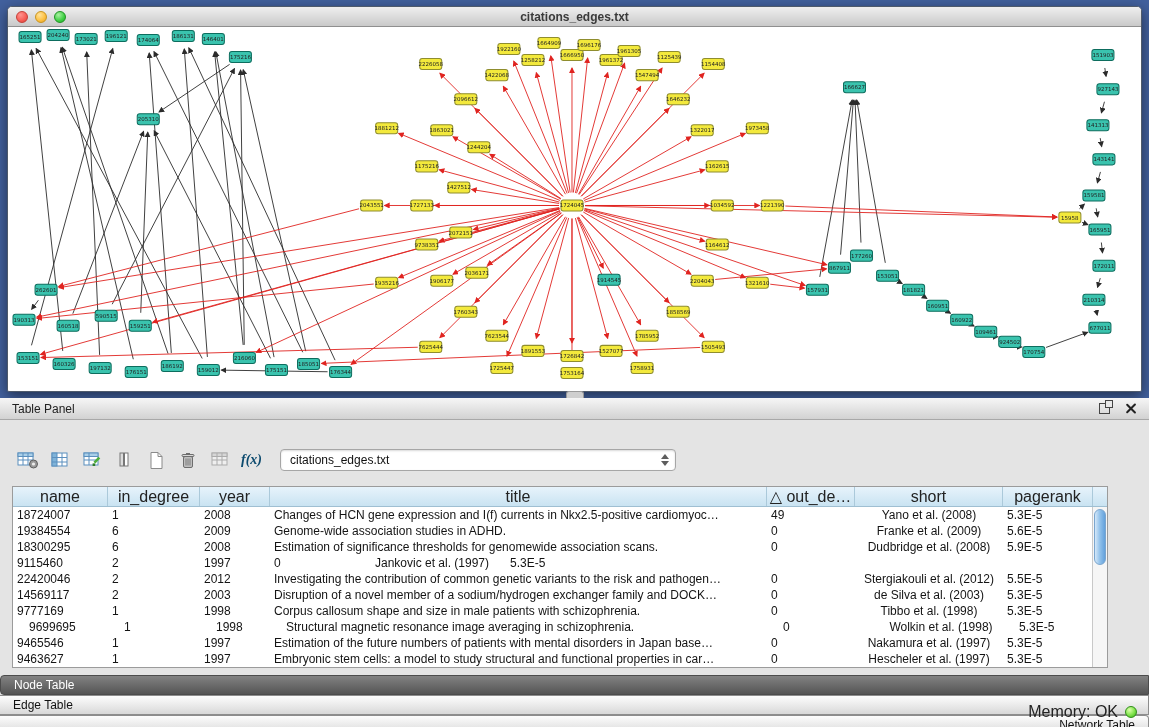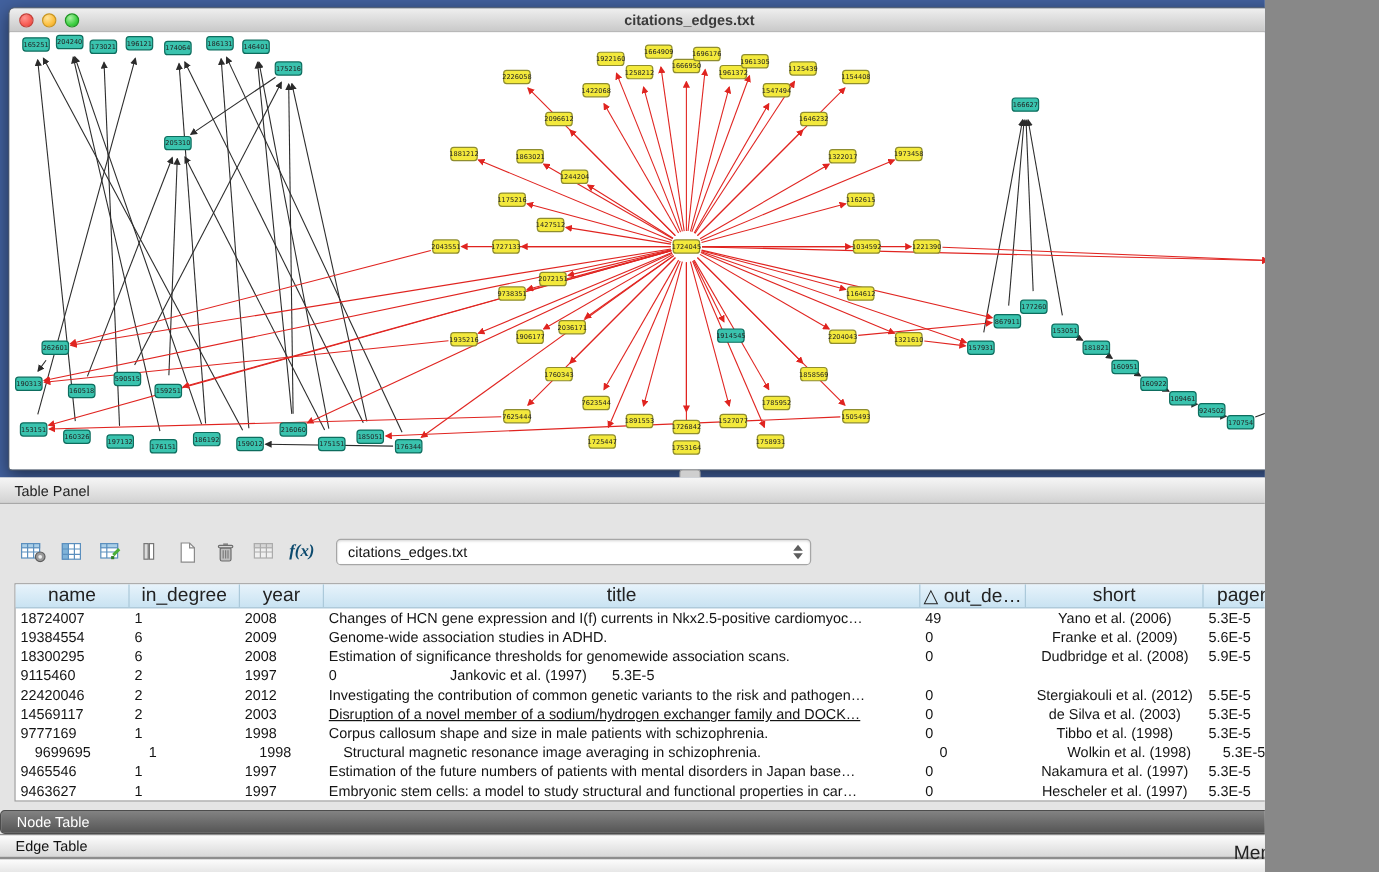--- a/index.html
+++ b/index.html
@@ -1,17 +1,17 @@
 <!DOCTYPE html>
 <html><head>
 <meta charset="utf-8">
 <style>
   * { margin:0; padding:0; box-sizing:border-box; }
   body { font-family:"Liberation Sans", sans-serif; background:#888; }
-  .screen{ position:relative; width:1054px; height:727px; background:#e4e4e4; overflow:hidden; }
+  .screen{ position:relative; width:1149px; height:727px; background:#e4e4e4; overflow:hidden; }
 
   
   .desktop{ position:absolute; left:0; top:0; width:1149px; height:398px; background:#42619e; }
   .net-window{ position:absolute; left:7px; top:6px; width:1135px; height:386px;
     background:#fff; border:1px solid #4e5a6b; border-radius:5px 5px 2px 2px;
     box-shadow:0 4px 14px rgba(0,0,0,.5); display:flex; flex-direction:column; }
   .titlebar{ height:20px; background:linear-gradient(#efefef,#c9c9c9); border-bottom:1px solid #8f8f8f;
     border-radius:4px 4px 0 0; position:relative; display:flex; align-items:center; justify-content:center; flex:0 0 auto;}
   .lights{ position:absolute; left:8px; top:4px; display:flex; gap:7px; }
   .light{ width:12px; height:12px; border-radius:50%; cursor:default; }
@@ -687,21 +687,21 @@
           <div class="th" style="width: 148px;">short</div>
           <div class="th" style="width: 90px;">pagerank</div>
         </div>
       <div class="tbody" id="tbody">
           <div class="tr">
             <div class="td" style="width: 95px;">18724007</div>
             <div class="td" style="width: 92px;">1</div>
             <div class="td" style="width: 70px;">2008</div>
             <div class="td" style="width: 497px;">Changes of HCN gene expression and I(f) currents in Nkx2.5-positive cardiomyoc…</div>
             <div class="td" style="width: 88px;">49</div>
-            <div class="td center" style="width: 148px;">Yano et al. (2006)</div>
+            <div class="td center" style="width: 148px;">Yano et al. (2008)</div>
             <div class="td" style="width: 90px;">5.3E-5</div>
           </div>
           <div class="tr">
             <div class="td" style="width: 95px;">19384554</div>
             <div class="td" style="width: 92px;">6</div>
             <div class="td" style="width: 70px;">2009</div>
             <div class="td" style="width: 497px;">Genome-wide association studies in ADHD.</div>
             <div class="td" style="width: 88px;">0</div>
             <div class="td center" style="width: 148px;">Franke et al. (2009)</div>
             <div class="td" style="width: 90px;">5.6E-5</div>
@@ -729,21 +729,21 @@
             <div class="td" style="width: 70px;">2012</div>
             <div class="td" style="width: 497px;">Investigating the contribution of common genetic variants to the risk and pathogen…</div>
             <div class="td" style="width: 88px;">0</div>
             <div class="td center" style="width: 148px;">Stergiakouli et al. (2012)</div>
             <div class="td" style="width: 90px;">5.5E-5</div>
           </div>
           <div class="tr">
             <div class="td" style="width: 95px;">14569117</div>
             <div class="td" style="width: 92px;">2</div>
             <div class="td" style="width: 70px;">2003</div>
-            <div class="td" style="width: 497px; text-decoration: underline;">Disruption of a novel member of a sodium/hydrogen exchanger family and DOCK…</div>
+            <div class="td" style="width: 497px;">Disruption of a novel member of a sodium/hydrogen exchanger family and DOCK…</div>
             <div class="td" style="width: 88px;">0</div>
             <div class="td center" style="width: 148px;">de Silva et al. (2003)</div>
             <div class="td" style="width: 90px;">5.3E-5</div>
           </div>
           <div class="tr">
             <div class="td" style="width: 95px;">9777169</div>
             <div class="td" style="width: 92px;">1</div>
             <div class="td" style="width: 70px;">1998</div>
             <div class="td" style="width: 497px;">Corpus callosum shape and size in male patients with schizophrenia.</div>
             <div class="td" style="width: 88px;">0</div>

